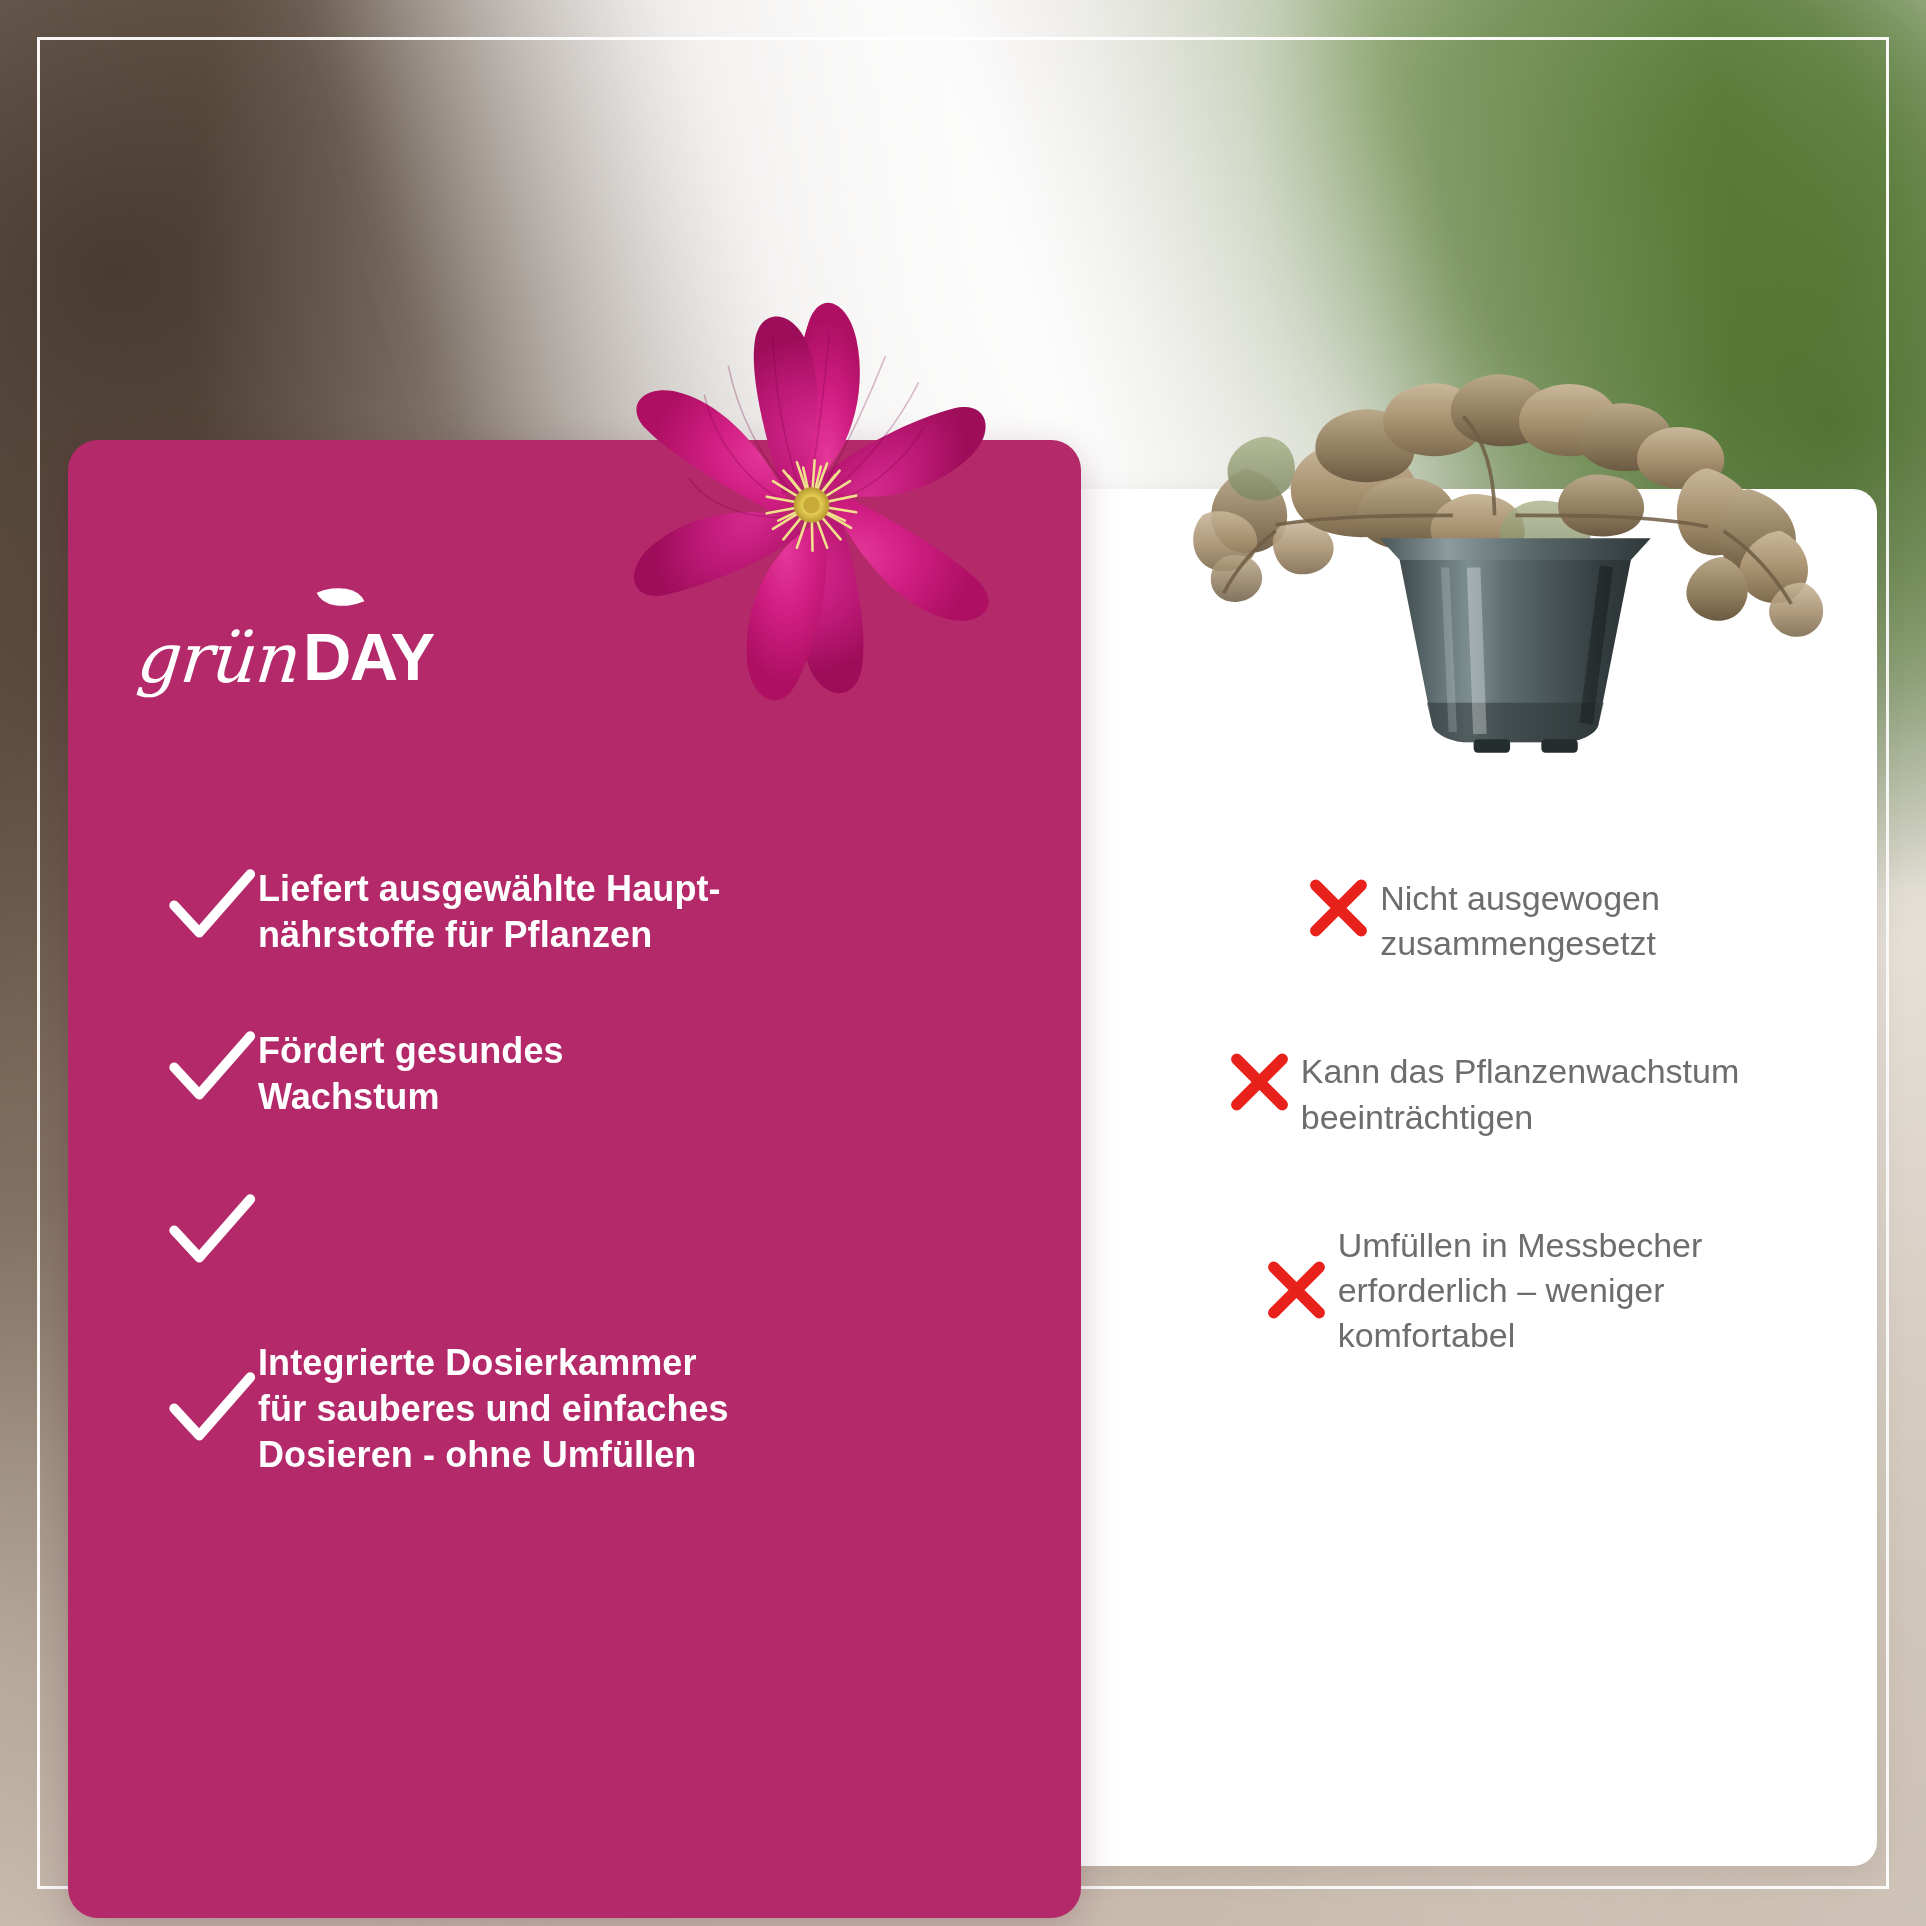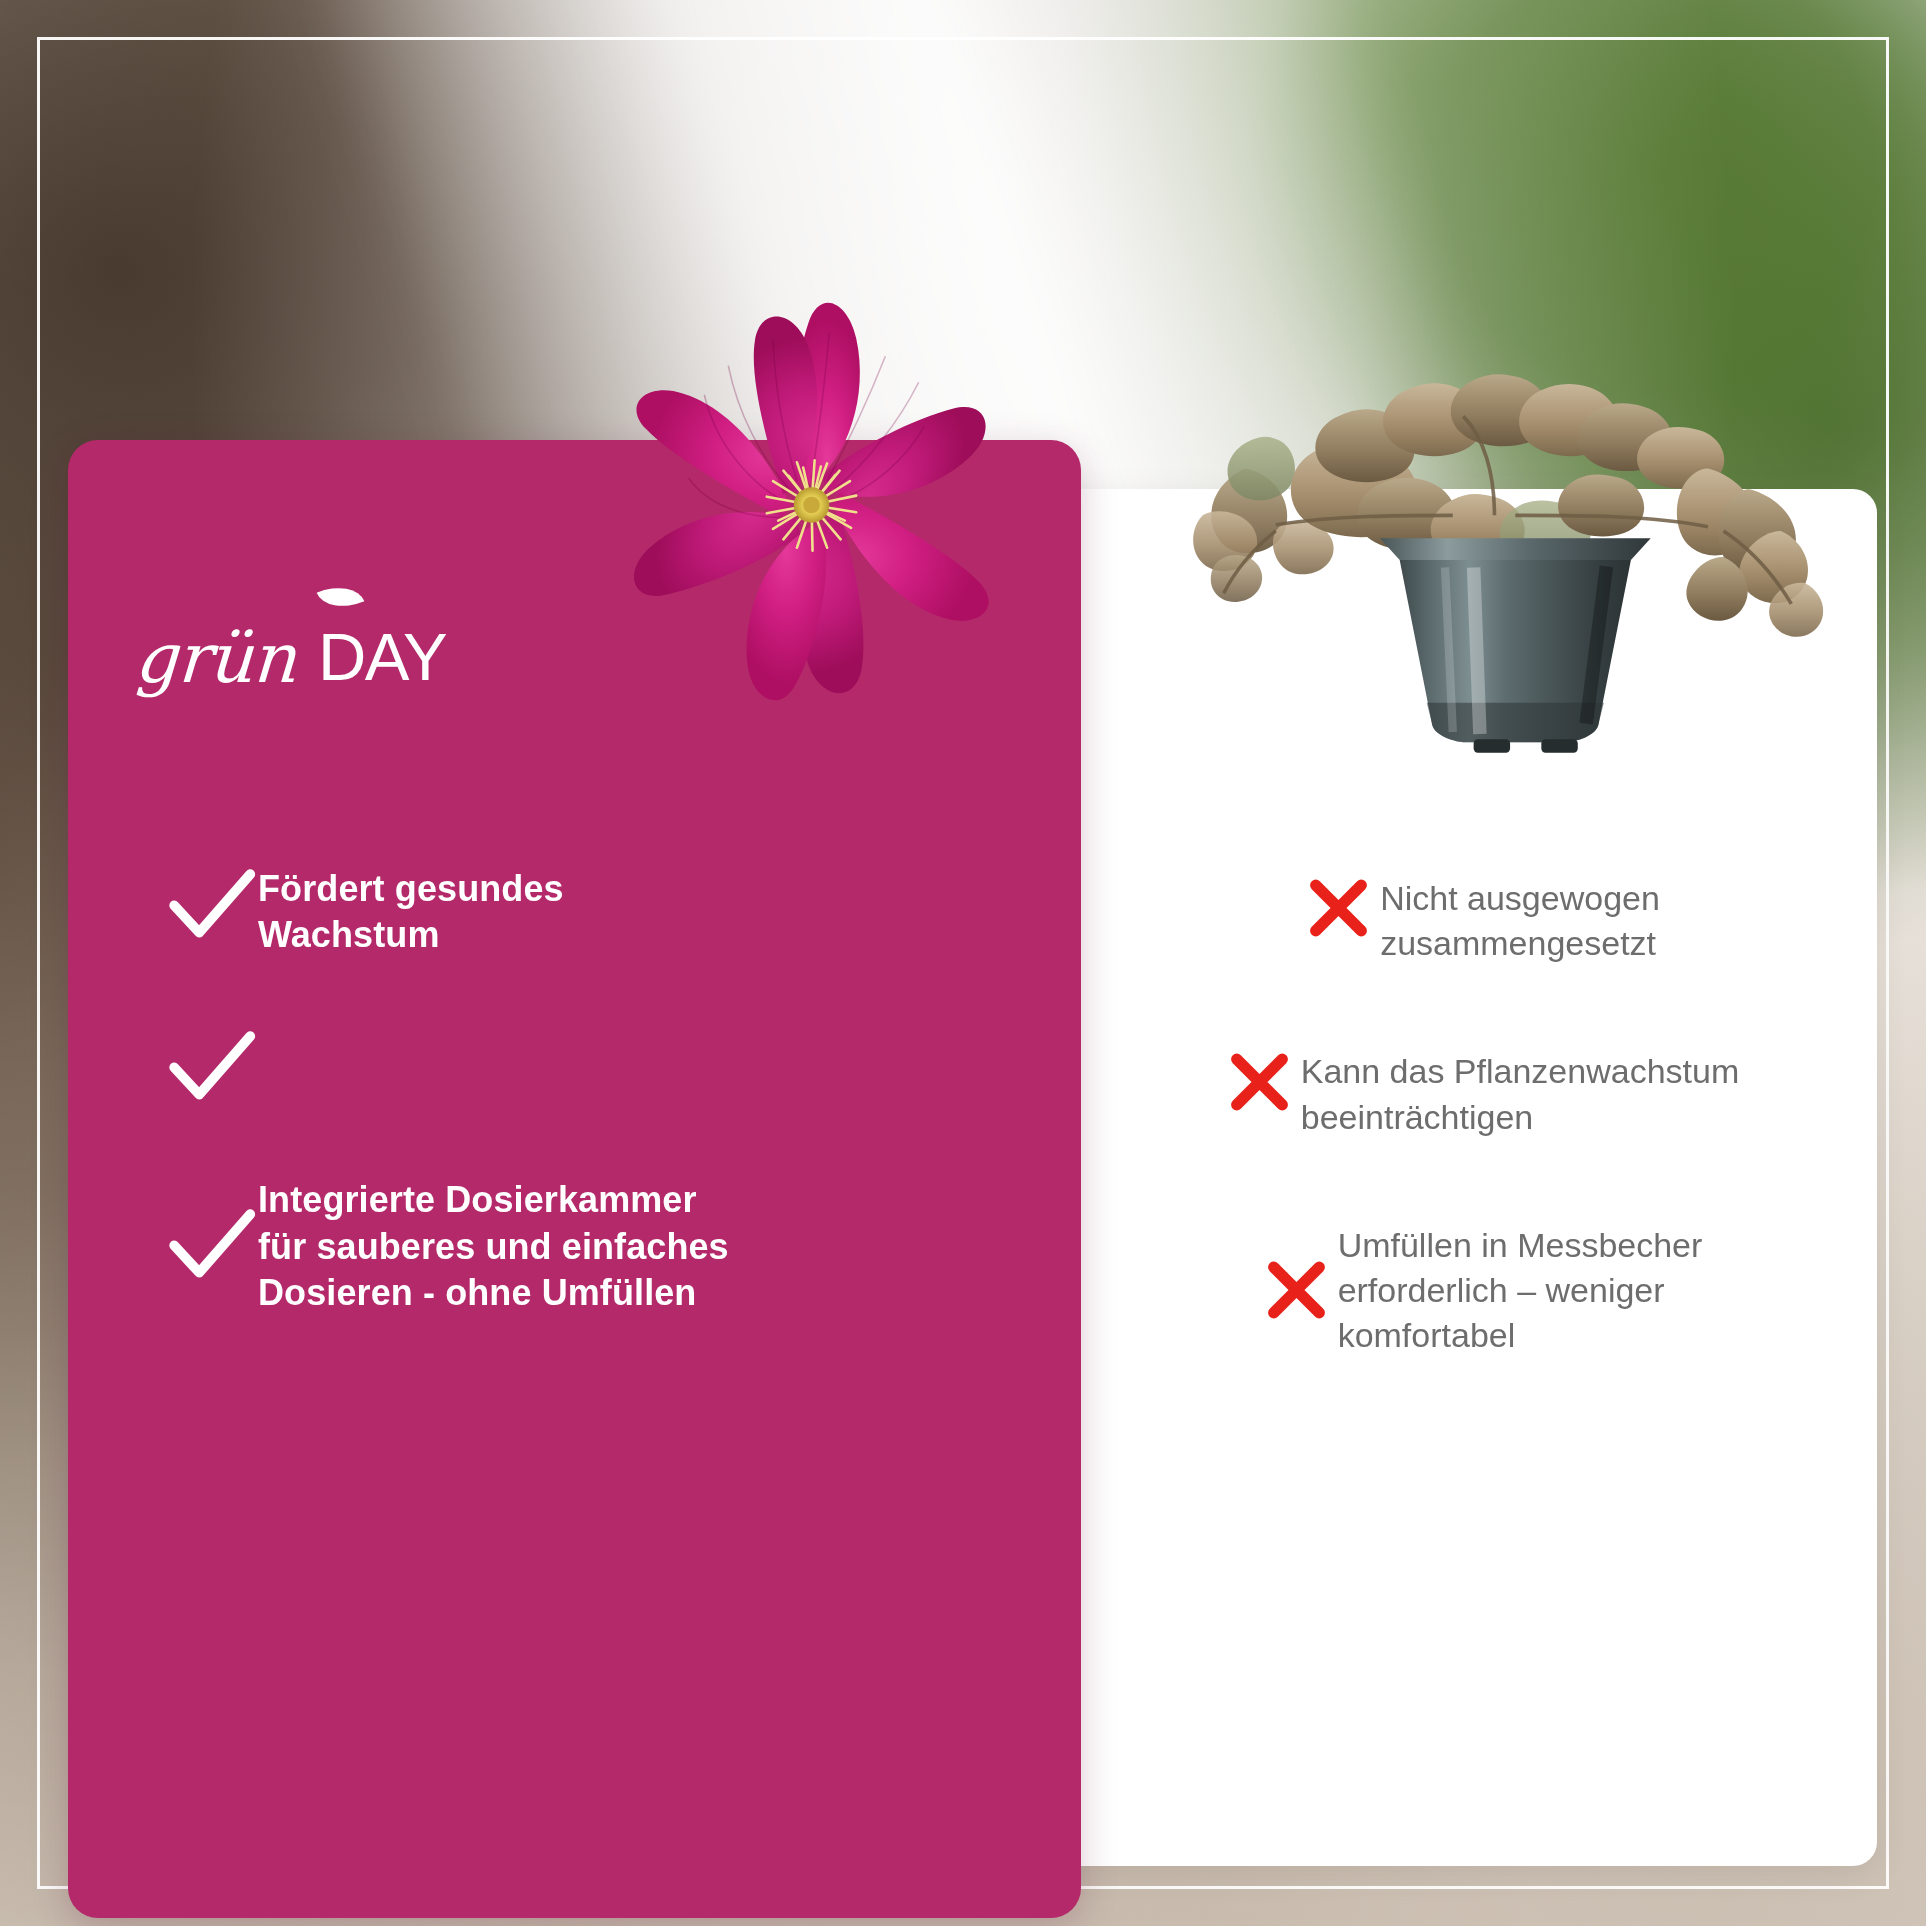--- a/index.html
+++ b/index.html
@@ -112,25 +112,25 @@
     font-family: "DejaVu Serif", serif;
     font-style: italic;
     font-weight: 400;
     font-size: 69px;
     letter-spacing: -1px;
     line-height: 1;
     transform: translateY(3.1px) skewX(-6deg);
   }
   .logo-day {
     font-family: "Liberation Sans", sans-serif;
-    font-weight: 400;
+    font-weight: 700;
     font-size: 67px;
     letter-spacing: -1.6px;
     line-height: 1;
-    margin-left: 18px;
+    margin-left: 3px;
   }
   .logo-leaf {
     position: absolute;
     right: 173px;
     top: 9.4px;
     width: 41px;
     height: 26px;
     background: #ffffff;
     border-radius: 0 100% 0 100%;
     transform: rotate(-22deg);
@@ -396,33 +396,40 @@
   </svg>
 
   <div class="logo">
     <span class="logo-gruen">grün</span>
     <span class="logo-day">DAY</span>
     <span class="logo-leaf"></span>
   </div>
 
   <div class="pro-list">
 
-
     <div class="pro-item">
       <svg class="check-icon" viewBox="0 0 175 150">
         <path d="M14 74 L62 126 L160 14" fill="none" stroke="#ffffff" stroke-width="19" stroke-linecap="round" stroke-linejoin="round"></path>
       </svg>
-      <div class="pro-text" style="white-space:pre-line">Fördert gesundes
-Wachstum</div>
+      <div class="pro-text" style="white-space:pre-line">Liefert ausgewählte Haupt-
+nährstoffe für Pflanzen</div>
     </div>
 
     <div class="pro-item">
       <svg class="check-icon" viewBox="0 0 175 150">
         <path d="M14 74 L62 126 L160 14" fill="none" stroke="#ffffff" stroke-width="19" stroke-linecap="round" stroke-linejoin="round"></path>
       </svg>
+      <div class="pro-text" style="white-space:pre-line">Fördert gesundes
+Wachstum</div>
+    </div>
+
+    <div class="pro-item">
+      <svg class="check-icon" viewBox="0 0 175 150">
+        <path d="M14 74 L62 126 L160 14" fill="none" stroke="#ffffff" stroke-width="19" stroke-linecap="round" stroke-linejoin="round"></path>
+      </svg>
     </div>
 
     <div class="pro-item">
       <svg class="check-icon" viewBox="0 0 175 150" style="margin-top:32px">
         <path d="M14 74 L62 126 L160 14" fill="none" stroke="#ffffff" stroke-width="19" stroke-linecap="round" stroke-linejoin="round"></path>
       </svg>
       <div class="pro-text" style="white-space:pre-line">Integrierte Dosierkammer
 für sauberes und einfaches
 Dosieren - ohne Umfüllen</div>
     </div>

